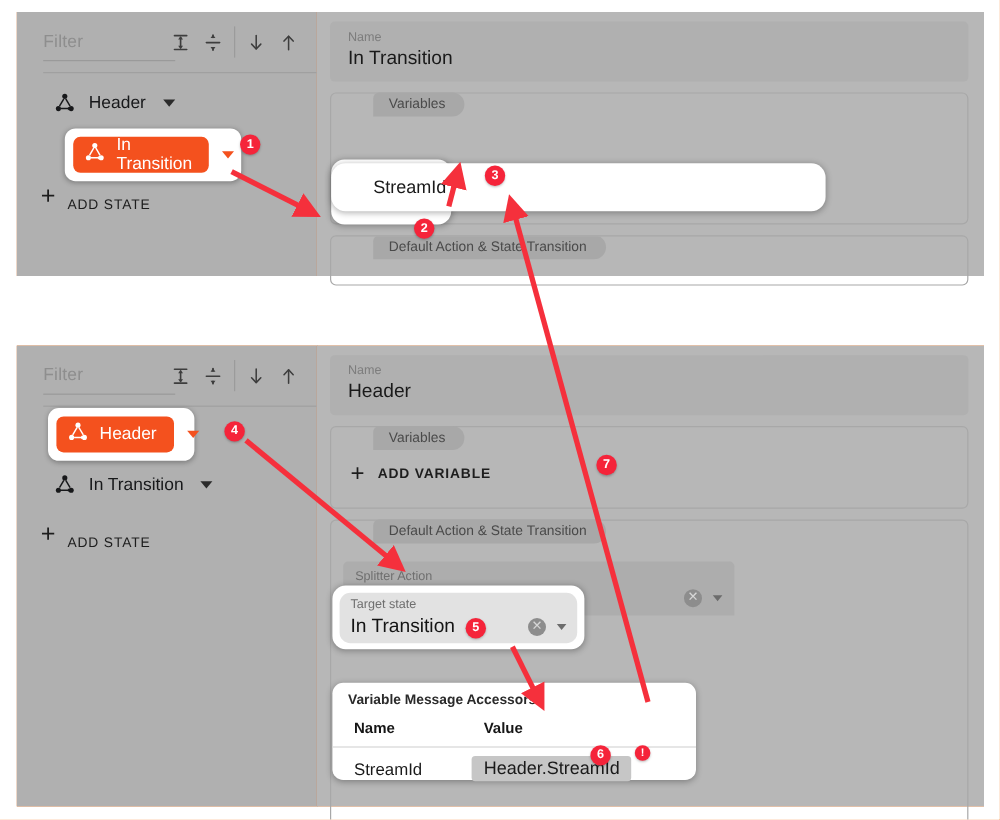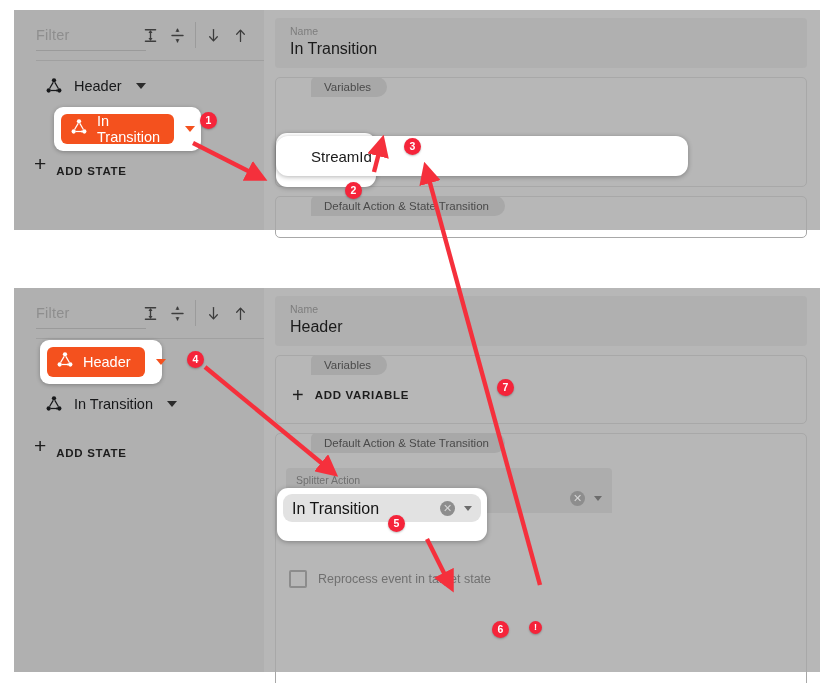--- a/index.html
+++ b/index.html
@@ -33,21 +33,21 @@
   .state-hl{position:absolute;background:#fff;border-radius:9px;
             box-shadow:0 1px 4px rgba(0,0,0,.28);display:flex;align-items:center;
             padding:7px 10px 7px 7px;box-sizing:border-box;z-index:5;}
   .chip{background:#f4511e;border-radius:6px;height:30px;display:flex;align-items:center;padding:0 14px 0 9px;}
   .chip .sico{margin-right:9px;}
   .chip-label{color:#fff;font-size:14.5px;}
   .caret-orange{margin-left:11px;width:0;height:0;border-left:5.5px solid transparent;border-right:5.5px solid transparent;border-top:6px solid #f4511e;}
 
   .add-state{display:flex;align-items:center;padding-left:20px;margin-top:7px;}
   .add-state .plus{font-size:21px;color:#1d1d1d;line-height:1;font-weight:300;margin-right:10px;}
-  .add-state .lbl{font-size:11.5px;font-weight:bold;letter-spacing:.7px;color:#1d1d1d;margin-top:16px;}
+  .add-state .lbl{font-size:11.5px;font-weight:normal;letter-spacing:.7px;color:#1d1d1d;margin-top:16px;}
 
   
   .name-box{background:#b0b0b0;border-radius:4px;padding:7px 0 9px 15px;margin-bottom:9px;}
   .name-cap{font-size:10.5px;color:#7d7d7d;line-height:13px;}
   .name-val{font-size:16px;color:#1a1a1a;line-height:21px;}
 
   
   .section{border:1px solid #a8a8a8;border-radius:5px;position:relative;margin-bottom:9px;background:transparent;}
   .sec-tab{display:inline-block;background:#a8a8a8;border-radius:0 10px 10px 0;
            padding:4px 16px 4px 13px;font-size:11.5px;color:#4a4a4a;position:relative;
@@ -364,28 +364,46 @@
           <span class="chklbl">Reprocess event in target state</span>
         </div>
 
         <div style="height:100px"></div>
       </div>
     </div>
   </div>
 
   <div class="ov" style="left:263px;top:200px;width:210px;height:53px;">
     <div class="field" style="background:#e2e2e2;border-radius:9px;margin:6px;padding:3px 9px 2px 9px;">
+      <div class="field-cap">Target state</div>
       <div class="field-row">
         <span class="field-val">In Transition</span>
         <span class="xcircle">✕</span>
         <span class="dcaret"></span>
       </div>
     </div>
   </div>
 
+  <div class="ov" style="left:263px;top:281px;width:303px;height:81px;border-radius:9px;">
+    <div class="acc-title">Variable Message Accessors</div>
+    <table class="acc-table">
+      <tbody>
+          <tr>
+        <th>Name</th>
+        <th>Value</th>
+      </tr>
+      <tr>
+        <td>StreamId</td>
+        <td style="padding-left:8px;">
+          <span class="valbox">Header.StreamId</span>
+        </td>
+      </tr>
+    </tbody>
+      </table>
+  </div>
 </div>
 
 <svg class="anno" viewBox="0 0 833 683">
   <defs>
     <marker id="ah" markerWidth="5" markerHeight="5" refX="2.6" refY="2.5" orient="auto">
       <path d="M0,0 L5,2.5 L0,5 z" fill="#f5303c"></path>
     </marker>
   </defs>
   <g stroke="#f5303c" stroke-width="4.4" fill="none" marker-end="url(#ah)">
 

